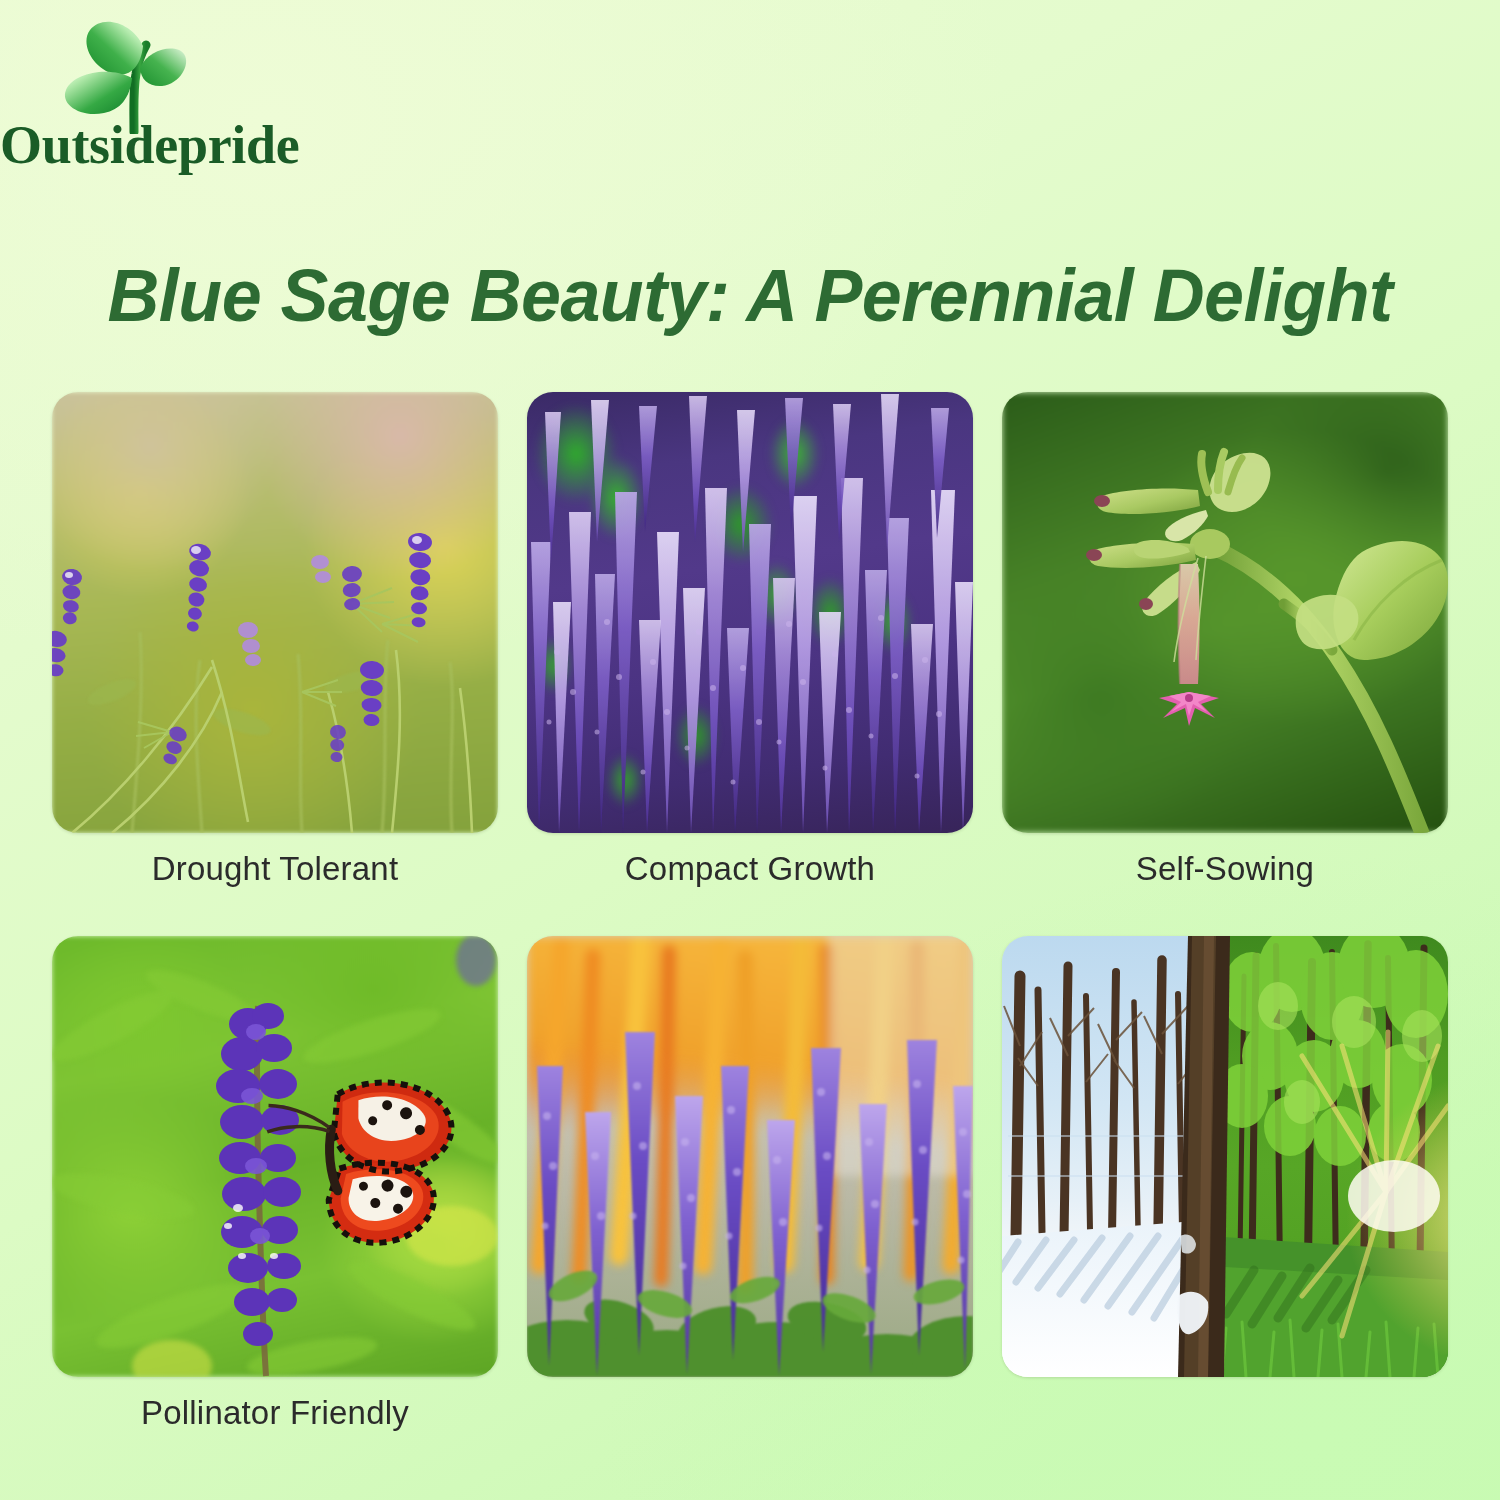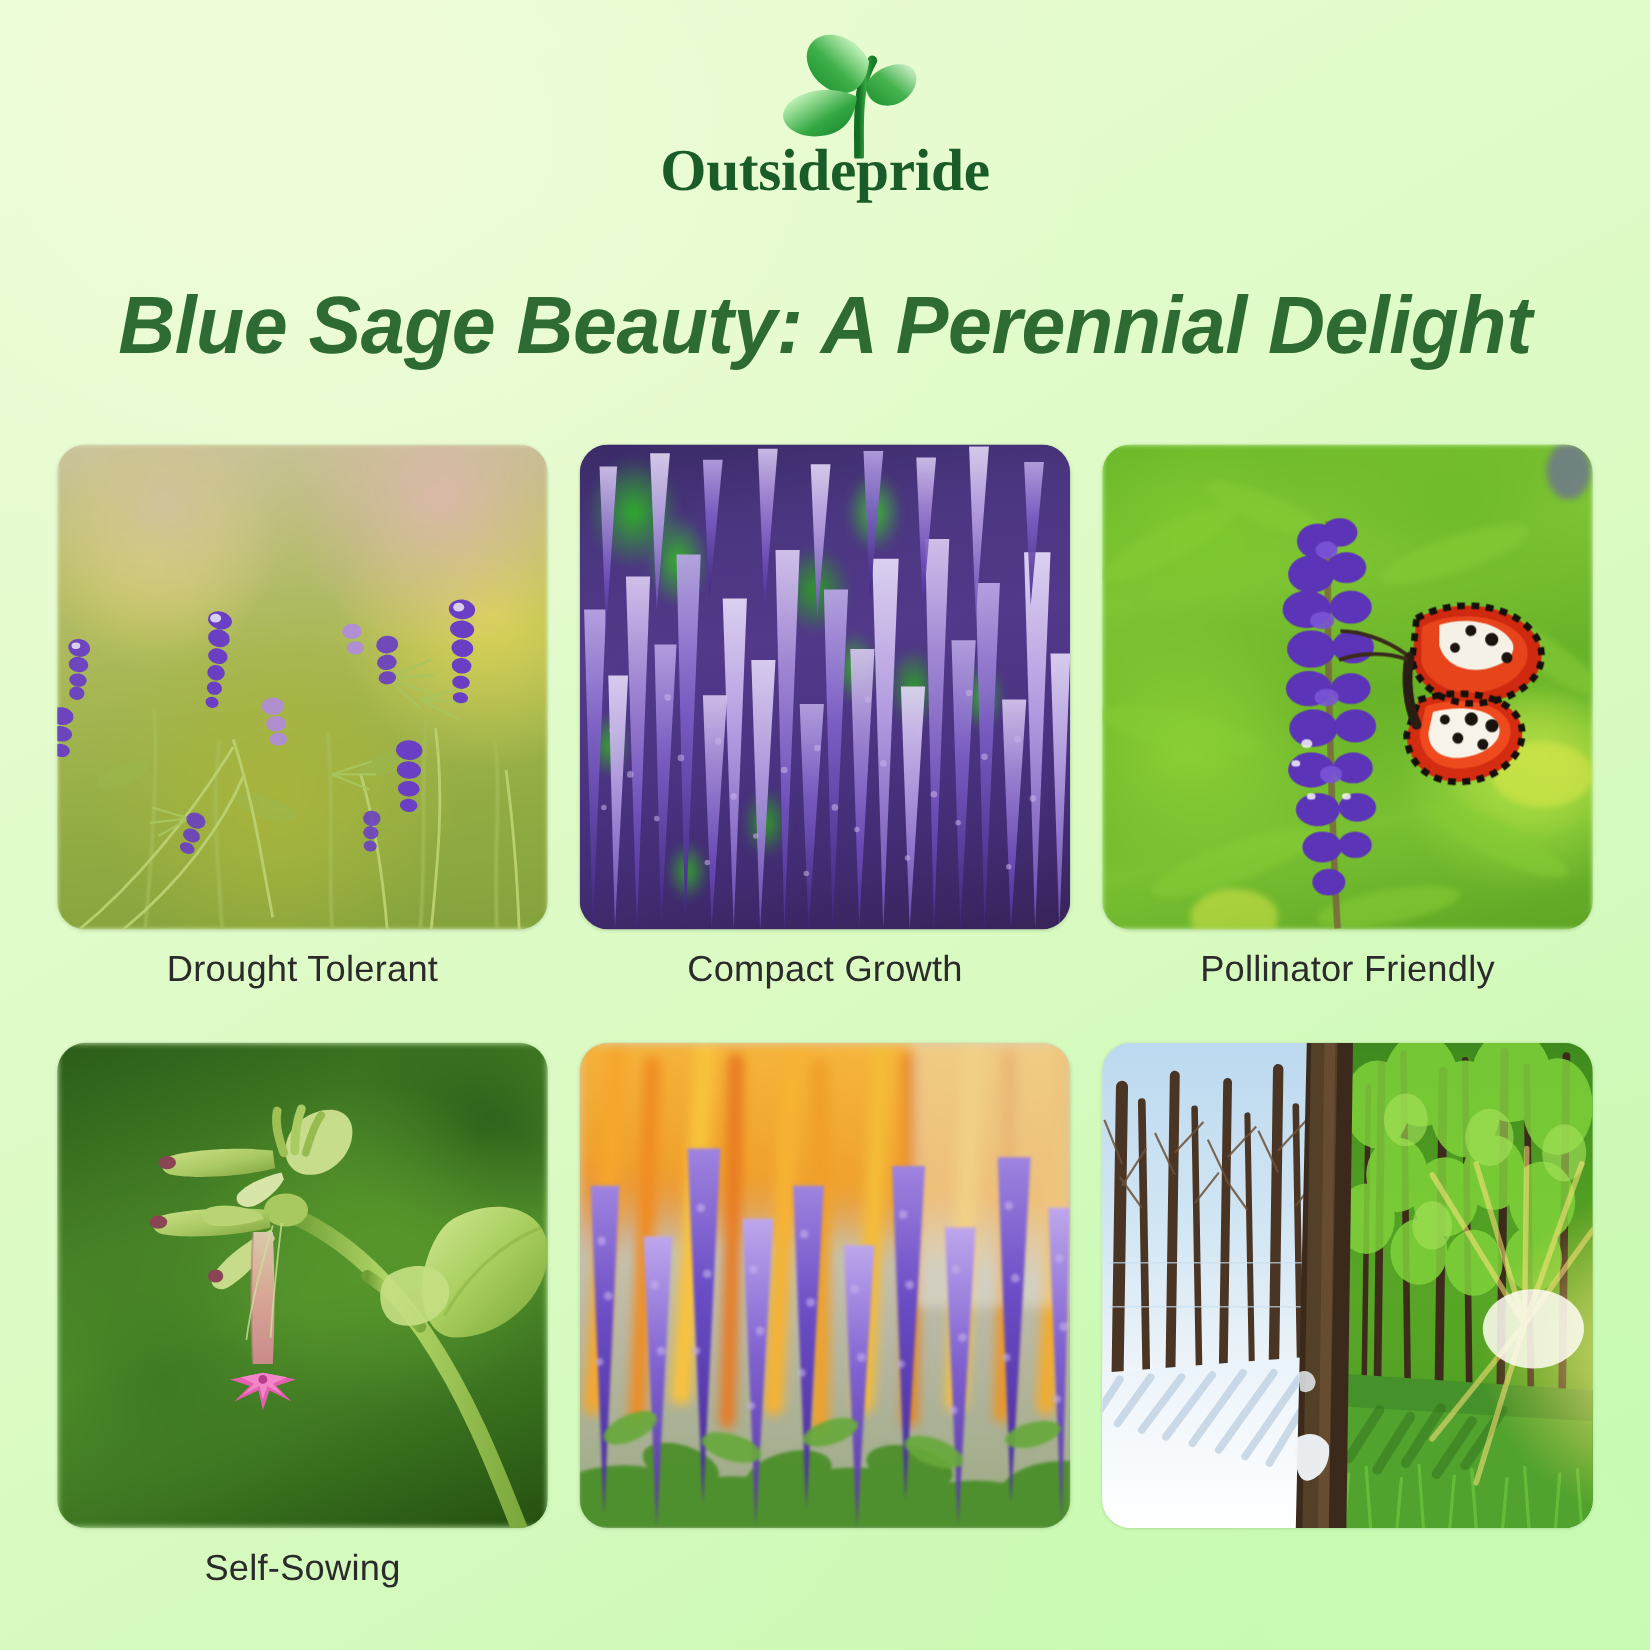--- a/index.html
+++ b/index.html
@@ -22,27 +22,26 @@
   .page {
     position: absolute;
     inset: 0;
     width: 1500px;
     height: 1500px;
   }
 
   
   .logo-block {
     position: absolute;
-    top: 26px;
+    top: 16px;
     left: 0;
     width: 1500px;
     height: 180px;
     display: flex;
     flex-direction: column;
-    align-items: center;
   }
 
   .logo-mark {
     width: 170px;
     height: 118px;
     display: block;
     margin-left: 36px;
   }
 
   .logo-wordmark {
@@ -69,21 +68,21 @@
     font-style: italic;
     color: #2d6b33;
     letter-spacing: -0.5px;
     line-height: 1.08;
     transform: scaleX(0.97);
   }
 
   
   .grid {
     position: absolute;
-    top: 404px;
+    top: 392px;
     left: 52px;
     width: 1396px;
     display: grid;
     grid-template-columns: 446px 446px 446px;
     grid-template-rows: auto auto;
     column-gap: 29px;
     row-gap: 48px;
   }
 
   .cell {
@@ -437,20 +436,96 @@
               <circle cx="412" cy="322" r="3"></circle>
               <circle cx="390" cy="384" r="2.5"></circle>
           </g>
         </svg>
       </div>
       <div class="caption">Compact Growth</div>
     </div>
 
     <div class="cell">
       <div class="photo">
+        <div class="layer p4-bg"></div>
+        <svg class="layer p4-sharp" viewBox="0 0 446 441" preserveAspectRatio="none">
+          <defs>
+            <linearGradient id="stemG" x1="0%" y1="0%" x2="100%" y2="0%">
+              <stop offset="0%" stop-color="#6f9e36"></stop>
+              <stop offset="45%" stop-color="#b6d96a"></stop>
+              <stop offset="100%" stop-color="#7ba83c"></stop>
+            </linearGradient>
+            <linearGradient id="podG" x1="0%" y1="0%" x2="100%" y2="100%">
+              <stop offset="0%" stop-color="#cfe08a"></stop>
+              <stop offset="55%" stop-color="#a9c962"></stop>
+              <stop offset="100%" stop-color="#7da23e"></stop>
+            </linearGradient>
+            <linearGradient id="tubeG" x1="0%" y1="0%" x2="0%" y2="100%">
+              <stop offset="0%" stop-color="#d9c9a8"></stop>
+              <stop offset="45%" stop-color="#d8a894"></stop>
+              <stop offset="100%" stop-color="#c98a8a"></stop>
+            </linearGradient>
+            <linearGradient id="leafG" x1="0%" y1="0%" x2="100%" y2="100%">
+              <stop offset="0%" stop-color="#d2e896"></stop>
+              <stop offset="50%" stop-color="#a7cd5c"></stop>
+              <stop offset="100%" stop-color="#7aa63a"></stop>
+            </linearGradient>
+          </defs>
+
+          <path d="M420 441 C396 380 372 320 334 264 C300 214 258 176 212 156" stroke="url(#stemG)" stroke-width="15" fill="none" stroke-linecap="round"></path>
+          <path d="M330 258 C316 238 300 224 282 212" stroke="url(#stemG)" stroke-width="11" fill="none" stroke-linecap="round"></path>
+
+          <path d="M360 160 C400 138 446 150 446 190 C446 232 404 268 362 268 C336 268 326 232 334 204 C340 182 348 168 360 160 Z" fill="url(#leafG)"></path>
+          <path d="M352 248 C372 212 404 182 440 168" stroke="#8bb646" stroke-width="3" fill="none" opacity="0.6"></path>
+
+          <path d="M300 212 C324 196 352 202 356 222 C360 244 334 262 310 256 C294 252 288 226 300 212 Z" fill="#c3de82" opacity="0.92"></path>
+
+          <path d="M222 70 C248 52 272 62 268 86 C264 112 234 128 216 116 C202 106 206 82 222 70 Z" fill="#cde290" opacity="0.95"></path>
+
+          <ellipse cx="208" cy="152" rx="20" ry="15" fill="#a8c95f"></ellipse>
+
+          <g>
+            <path d="M196 98 C160 94 116 98 100 104 C92 108 94 118 104 120 C124 124 168 122 198 114 Z" fill="url(#podG)"></path>
+            <ellipse cx="100" cy="109" rx="8" ry="6" fill="#8a4555"></ellipse>
+            <path d="M204 118 C186 122 170 130 164 138 C160 146 170 152 180 148 C192 142 202 132 206 124 Z" fill="#d8e5a8"></path>
+            <path d="M206 100 C200 84 198 72 200 62" stroke="#9ec055" stroke-width="8" fill="none" stroke-linecap="round"></path>
+            <path d="M216 98 C216 82 218 70 222 60" stroke="#a9cb62" stroke-width="8" fill="none" stroke-linecap="round"></path>
+            <path d="M226 100 C230 86 234 74 240 66" stroke="#98bb50" stroke-width="7" fill="none" stroke-linecap="round"></path>
+          </g>
+
+          <g>
+            <path d="M192 152 C156 148 110 152 92 158 C84 162 86 172 96 174 C118 178 162 176 194 168 Z" fill="url(#podG)"></path>
+            <ellipse cx="92" cy="163" rx="8" ry="6" fill="#8a4555"></ellipse>
+            <path d="M194 170 C172 180 154 194 142 210 C136 220 146 228 156 222 C172 212 190 192 198 178 Z" fill="#c6dc8a"></path>
+            <ellipse cx="144" cy="212" rx="7" ry="6" fill="#8a4555"></ellipse>
+            <path d="M186 156 C170 148 152 146 138 150 C128 154 130 164 142 166 C158 168 176 164 188 160 Z" fill="#b9d474"></path>
+          </g>
+
+          <g>
+            <path d="M178 172 C176 212 176 254 178 292 L196 292 C198 254 198 212 196 172 Z" fill="url(#tubeG)"></path>
+            <path d="M178 172 C176 212 176 254 178 292" stroke="#b8807e" stroke-width="2" fill="none" opacity="0.6"></path>
+
+            <g transform="translate(187,300)">
+              <path d="M0 0 L-30 6 L-12 12 L-26 26 L-4 16 L0 34 L6 16 L26 26 L12 12 L30 6 Z" fill="#e45fb0"></path>
+              <path d="M0 0 L-20 4 L-8 10 L-18 20 L-3 12 L0 24 L4 12 L18 20 L9 10 L22 4 Z" fill="#f386c8"></path>
+              <circle cx="0" cy="6" r="4" fill="#b73c8a"></circle>
+            </g>
+          </g>
+
+          <g stroke="#cfdf9b" stroke-width="1.6" fill="none" opacity="0.8">
+            <path d="M196 166 C186 200 176 238 172 270"></path>
+            <path d="M204 164 C200 198 196 236 194 268"></path>
+          </g>
+        </svg>
+      </div>
+      <div class="caption">Self-Sowing</div>
+    </div>
+
+    <div class="cell">
+      <div class="photo">
         <div class="layer p3-bg"></div>
         <svg class="layer p3-leaves" viewBox="0 0 446 441" preserveAspectRatio="none">
           <g fill="#86cc36" opacity="0.6">
             <ellipse cx="60" cy="90" rx="68" ry="16" transform="rotate(-28 60 90)"></ellipse>
             <ellipse cx="150" cy="60" rx="60" ry="14" transform="rotate(22 150 60)"></ellipse>
             <ellipse cx="320" cy="100" rx="72" ry="16" transform="rotate(-18 320 100)"></ellipse>
             <ellipse cx="400" cy="190" rx="62" ry="15" transform="rotate(34 400 190)"></ellipse>
             <ellipse cx="70" cy="260" rx="74" ry="17" transform="rotate(12 70 260)"></ellipse>
             <ellipse cx="120" cy="380" rx="80" ry="18" transform="rotate(-20 120 380)"></ellipse>
             <ellipse cx="360" cy="360" rx="70" ry="16" transform="rotate(26 360 360)"></ellipse>
@@ -526,96 +601,20 @@
             <path d="M0 -60 C40 -78 96 -62 108 -28 C116 -4 96 18 60 22 C24 26 -4 6 -8 -22 Z" fill="none" stroke="#15100c" stroke-width="6" stroke-dasharray="7 6"></path>
             <path d="M-6 14 C30 6 76 16 84 44 C90 68 64 92 30 92 C-4 92 -22 70 -20 44 Z" fill="none" stroke="#15100c" stroke-width="6" stroke-dasharray="7 6"></path>
 
             <path d="M-10 -26 C-16 -6 -16 18 -10 36" stroke="#2a1d14" stroke-width="9" fill="none" stroke-linecap="round"></path>
             <path d="M-12 -28 C-32 -46 -54 -54 -70 -56" stroke="#3a2a1c" stroke-width="3.5" fill="none"></path>
             <path d="M-12 -24 C-34 -34 -58 -34 -74 -30" stroke="#3a2a1c" stroke-width="3.5" fill="none"></path>
           </g>
         </svg>
       </div>
       <div class="caption">Pollinator Friendly</div>
-    </div>
-
-    <div class="cell">
-      <div class="photo">
-        <div class="layer p4-bg"></div>
-        <svg class="layer p4-sharp" viewBox="0 0 446 441" preserveAspectRatio="none">
-          <defs>
-            <linearGradient id="stemG" x1="0%" y1="0%" x2="100%" y2="0%">
-              <stop offset="0%" stop-color="#6f9e36"></stop>
-              <stop offset="45%" stop-color="#b6d96a"></stop>
-              <stop offset="100%" stop-color="#7ba83c"></stop>
-            </linearGradient>
-            <linearGradient id="podG" x1="0%" y1="0%" x2="100%" y2="100%">
-              <stop offset="0%" stop-color="#cfe08a"></stop>
-              <stop offset="55%" stop-color="#a9c962"></stop>
-              <stop offset="100%" stop-color="#7da23e"></stop>
-            </linearGradient>
-            <linearGradient id="tubeG" x1="0%" y1="0%" x2="0%" y2="100%">
-              <stop offset="0%" stop-color="#d9c9a8"></stop>
-              <stop offset="45%" stop-color="#d8a894"></stop>
-              <stop offset="100%" stop-color="#c98a8a"></stop>
-            </linearGradient>
-            <linearGradient id="leafG" x1="0%" y1="0%" x2="100%" y2="100%">
-              <stop offset="0%" stop-color="#d2e896"></stop>
-              <stop offset="50%" stop-color="#a7cd5c"></stop>
-              <stop offset="100%" stop-color="#7aa63a"></stop>
-            </linearGradient>
-          </defs>
-
-          <path d="M420 441 C396 380 372 320 334 264 C300 214 258 176 212 156" stroke="url(#stemG)" stroke-width="15" fill="none" stroke-linecap="round"></path>
-          <path d="M330 258 C316 238 300 224 282 212" stroke="url(#stemG)" stroke-width="11" fill="none" stroke-linecap="round"></path>
-
-          <path d="M360 160 C400 138 446 150 446 190 C446 232 404 268 362 268 C336 268 326 232 334 204 C340 182 348 168 360 160 Z" fill="url(#leafG)"></path>
-          <path d="M352 248 C372 212 404 182 440 168" stroke="#8bb646" stroke-width="3" fill="none" opacity="0.6"></path>
-
-          <path d="M300 212 C324 196 352 202 356 222 C360 244 334 262 310 256 C294 252 288 226 300 212 Z" fill="#c3de82" opacity="0.92"></path>
-
-          <path d="M222 70 C248 52 272 62 268 86 C264 112 234 128 216 116 C202 106 206 82 222 70 Z" fill="#cde290" opacity="0.95"></path>
-
-          <ellipse cx="208" cy="152" rx="20" ry="15" fill="#a8c95f"></ellipse>
-
-          <g>
-            <path d="M196 98 C160 94 116 98 100 104 C92 108 94 118 104 120 C124 124 168 122 198 114 Z" fill="url(#podG)"></path>
-            <ellipse cx="100" cy="109" rx="8" ry="6" fill="#8a4555"></ellipse>
-            <path d="M204 118 C186 122 170 130 164 138 C160 146 170 152 180 148 C192 142 202 132 206 124 Z" fill="#d8e5a8"></path>
-            <path d="M206 100 C200 84 198 72 200 62" stroke="#9ec055" stroke-width="8" fill="none" stroke-linecap="round"></path>
-            <path d="M216 98 C216 82 218 70 222 60" stroke="#a9cb62" stroke-width="8" fill="none" stroke-linecap="round"></path>
-            <path d="M226 100 C230 86 234 74 240 66" stroke="#98bb50" stroke-width="7" fill="none" stroke-linecap="round"></path>
-          </g>
-
-          <g>
-            <path d="M192 152 C156 148 110 152 92 158 C84 162 86 172 96 174 C118 178 162 176 194 168 Z" fill="url(#podG)"></path>
-            <ellipse cx="92" cy="163" rx="8" ry="6" fill="#8a4555"></ellipse>
-            <path d="M194 170 C172 180 154 194 142 210 C136 220 146 228 156 222 C172 212 190 192 198 178 Z" fill="#c6dc8a"></path>
-            <ellipse cx="144" cy="212" rx="7" ry="6" fill="#8a4555"></ellipse>
-            <path d="M186 156 C170 148 152 146 138 150 C128 154 130 164 142 166 C158 168 176 164 188 160 Z" fill="#b9d474"></path>
-          </g>
-
-          <g>
-            <path d="M178 172 C176 212 176 254 178 292 L196 292 C198 254 198 212 196 172 Z" fill="url(#tubeG)"></path>
-            <path d="M178 172 C176 212 176 254 178 292" stroke="#b8807e" stroke-width="2" fill="none" opacity="0.6"></path>
-
-            <g transform="translate(187,300)">
-              <path d="M0 0 L-30 6 L-12 12 L-26 26 L-4 16 L0 34 L6 16 L26 26 L12 12 L30 6 Z" fill="#e45fb0"></path>
-              <path d="M0 0 L-20 4 L-8 10 L-18 20 L-3 12 L0 24 L4 12 L18 20 L9 10 L22 4 Z" fill="#f386c8"></path>
-              <circle cx="0" cy="6" r="4" fill="#b73c8a"></circle>
-            </g>
-          </g>
-
-          <g stroke="#cfdf9b" stroke-width="1.6" fill="none" opacity="0.8">
-            <path d="M196 166 C186 200 176 238 172 270"></path>
-            <path d="M204 164 C200 198 196 236 194 268"></path>
-          </g>
-        </svg>
-      </div>
-      <div class="caption">Self-Sowing</div>
     </div>
 
     <div class="cell">
       <div class="photo">
         <div class="layer p5-bg"></div>
         <svg class="layer p5-grass" viewBox="0 0 446 441" preserveAspectRatio="none">
           <g stroke-linecap="round" fill="none">
             <path d="M12 330 C20 220 28 120 34 10" stroke="#f5a62c" stroke-width="17"></path>
             <path d="M52 340 C58 230 62 120 66 20" stroke="#ef8c22" stroke-width="15"></path>
             <path d="M92 320 C100 215 108 110 114 4" stroke="#f8c23c" stroke-width="19"></path>

